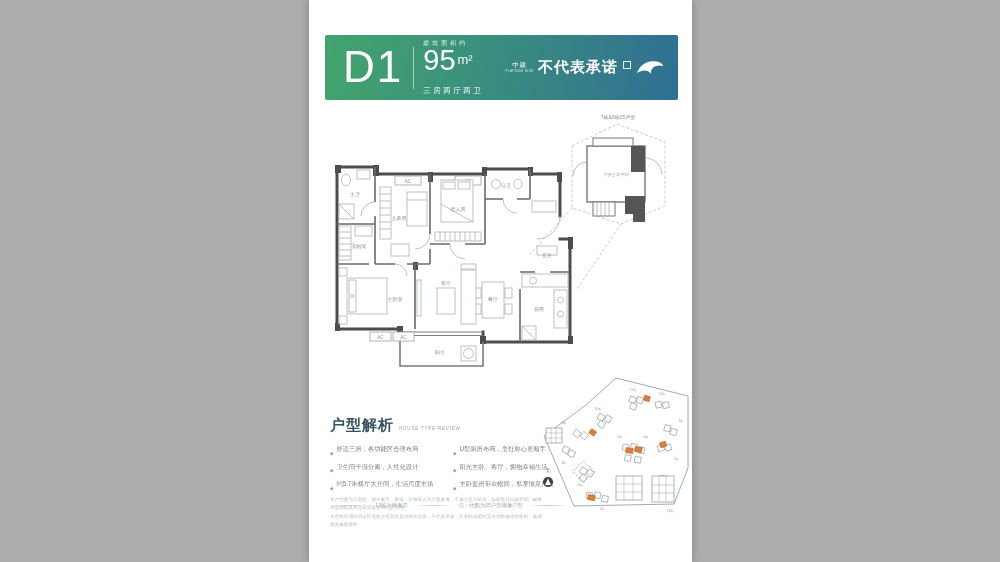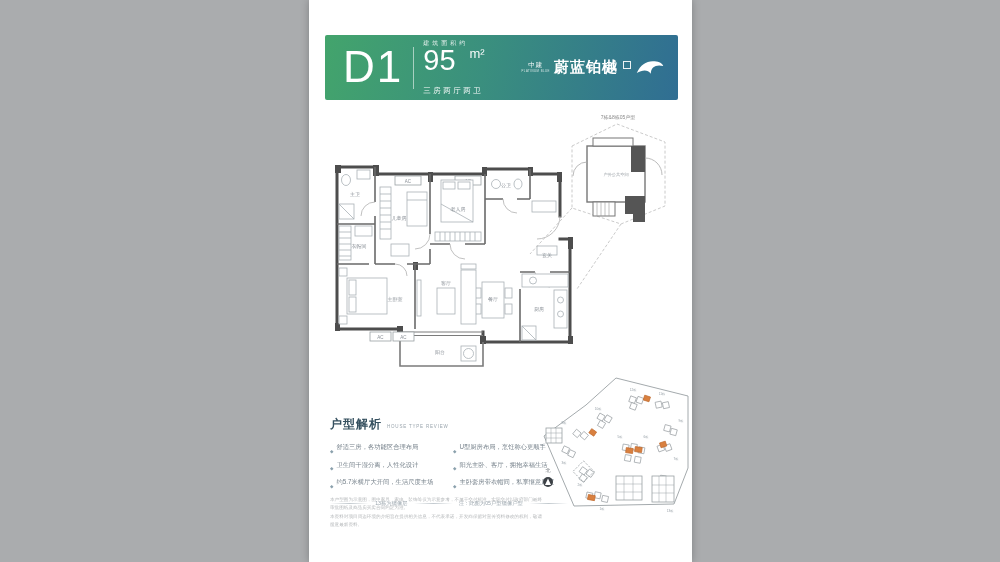--- a/index.html
+++ b/index.html
@@ -17,38 +17,38 @@
   .banner{
     position:absolute;left:16px;top:35px;width:353px;height:65px;
     border-radius:2px;
     background:linear-gradient(102deg,#43a46c 0%,#3a8f7e 45%,#306e93 100%);
     color:#fff;display:flex;align-items:center;padding:4px 10px;box-sizing:border-box;
   }
   .banner .unit{font-size:44px;font-weight:200;letter-spacing:2px;line-height:1;margin:0 6px 2px 8px;}
   .banner .vdiv{width:1px;height:42px;background:rgba(255,255,255,.55);margin:0 9px 0 4px;}
   .area-block{display:flex;flex-direction:column;line-height:1.05;}
   .area-label{font-size:6px;letter-spacing:3px;opacity:.85;margin-bottom:1px;}
-  .area-row{display:flex;align-items:flex-start;gap:12px;}
+  .area-row{display:flex;align-items:center;}
   .area-value{font-size:29px;font-weight:300;line-height:.95;}
   .area-unit{font-size:13px;margin-left:2px;margin-bottom:2px;opacity:.95;}
   .layout-desc{font-size:7.5px;letter-spacing:2.5px;margin-top:13px;opacity:.95;}
   .banner .spacer{flex:1;}
   .logo{display:flex;align-items:center;gap:4px;margin-right:4px;}
   .brand-small{display:flex;flex-direction:column;align-items:center;line-height:1;}
   .brand-prefix{font-size:6.5px;letter-spacing:1px;}
   .brand-latin{font-size:2.8px;letter-spacing:.5px;opacity:.8;margin-top:1.5px;white-space:nowrap;}
   .brand-name{font-size:15px;font-weight:bold;letter-spacing:1px;}
   .brand-seal{width:6px;height:6px;border:.8px solid rgba(255,255,255,.9);margin:0 1px 6px 1px;}
   
   .plan-svg{position:absolute;left:16px;top:104px;}
   svg text{font-family:"Liberation Sans",sans-serif;}
   
   .analysis{position:absolute;left:21px;top:416px;width:238px;}
   .analysis-head{display:flex;align-items:baseline;gap:5px;}
-  .analysis-title{font-size:12px;font-weight:bold;color:#35505f;letter-spacing:1px;}
+  .analysis-title{font-size:15px;font-weight:bold;color:#35505f;letter-spacing:1px;}
   .analysis-sub{font-size:4.5px;color:#9aa5ad;letter-spacing:.8px;}
   .bullet-cols{display:flex;gap:8px;margin-top:7px;}
   .bullet-col{list-style:none;margin:0;padding:0;width:115px;}
   .bullet-col li{display:flex;align-items:flex-start;font-size:6.3px;color:#75808a;line-height:13px;white-space:nowrap;}
   .bullet-col .bl{color:#8aa0ac;font-size:4.5px;margin:4.5px 3px 0 0;}
   .note-row{display:flex;align-items:center;margin-top:7px;color:#9aa5ad;font-size:5.3px;white-space:nowrap;}
   .note-row .rule{flex:1;height:1px;background:linear-gradient(90deg,transparent,#c3cacf,transparent);}
   .note-row span.txt{margin:0 6px;}
   
   .disclaimer{position:absolute;left:21px;top:496px;width:212px;}
@@ -71,21 +71,21 @@
         <span class="area-unit">m²</span>
       </div>
       <div class="layout-desc">三房两厅两卫</div>
     </div>
     <div class="spacer"></div>
     <div class="logo">
       <div class="brand-small">
         <span class="brand-prefix">中建</span>
         <span class="brand-latin">PLATINUM BLUE</span>
       </div>
-      <span class="brand-name">蔚蓝铂樾</span>
+      <span class="brand-name">不代表承诺</span>
       <span class="brand-seal"></span>
       <svg width="28" height="17" viewBox="0 0 36 20">
         <path d="M1 17 C6 6 14 1 24 2 C30 2.5 34 5 35 8 C29 6.5 25 7.5 22 10 C20 12 19 15 19 18 C15 12 8 13 1 17 Z" fill="#ffffff"></path>
       </svg>
     </div>
   </div>
 
   <svg class="plan-svg" width="361" height="271" viewBox="0 0 361 271">
 
     <g stroke="#4d4d4d" stroke-width="3" fill="none" stroke-linecap="square">

